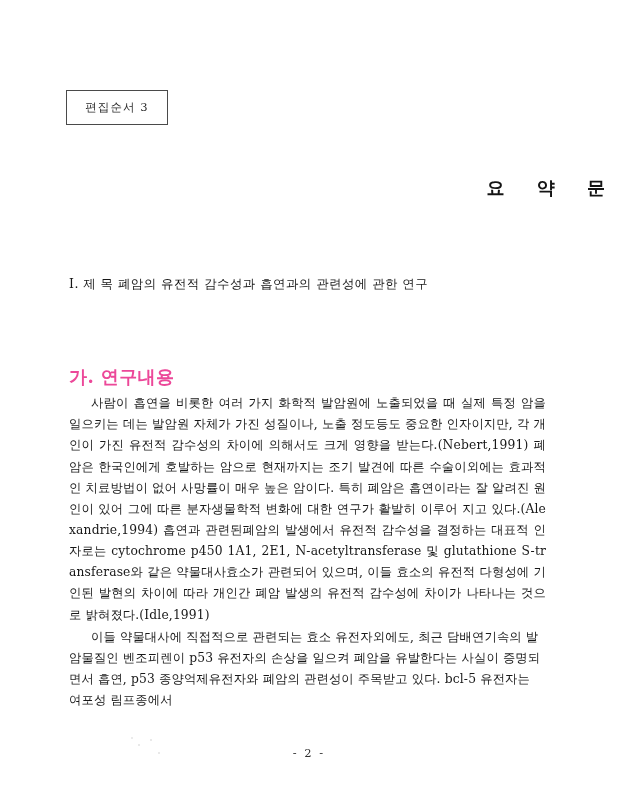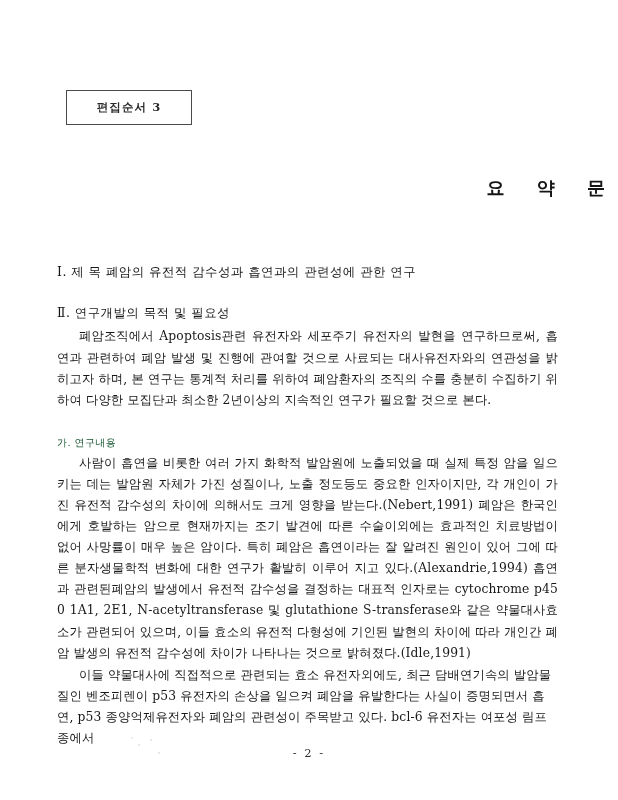--- a/index.html
+++ b/index.html
@@ -22,28 +22,27 @@
     position: absolute;
     inset: 0;
     background: #ffffff;
   }
 
   
   .stamp-box {
     position: absolute;
     left: 66px;
     top: 90px;
-    width: 126px;
+    width: 102px;
     height: 35px;
     border: 1.4px solid #4a4a4a;
     box-sizing: border-box;
     display: flex;
     align-items: center;
     justify-content: center;
-    font-weight: bold;
   }
   .stamp-box .stamp-text {
     font-size: 11.5px;
     letter-spacing: 1.1px;
     color: #2a2a2a;
     white-space: nowrap;
   }
 
   
   .doc-title {
@@ -61,36 +60,37 @@
 
   
   .body-block {
     position: absolute;
     left: 57px;
     top: 262px;
     width: 501px;
   }
 
   .sec {
-    margin: 0;
+    margin: 12px;
   }
 
   .sec-head {
     font-size: 12.4px;
     letter-spacing: 0.5px;
     color: #161616;
     white-space: nowrap;
     line-height: 1.55;
   }
 
   .sub-head {
-    font-size: 10px;
+    font-size: 18px;
     letter-spacing: 0.4px;
-    color: #14532d;
+    color: #ec4899;
     line-height: 1.55;
+    font-weight: bold;
   }
 
   .para {
     font-size: 12.3px;
     line-height: 1.72;
     color: #181818;
     text-align: justify;
     text-justify: inter-character;
     text-indent: 22px;
     margin: 0;
@@ -146,34 +146,29 @@
   <div class="doc-title">요 약 문</div>
 
   <div class="body-block">
 
     <div class="sec">
       <div class="sec-head">Ⅰ. 제  목 폐암의 유전적 감수성과 흡연과의 관련성에 관한 연구</div>
     </div>
 
     <div class="gap-sec1"></div>
 
-    <div class="sec">
-      <div class="sec-head">Ⅱ. 연구개발의 목적 및 필요성</div>
-      <div class="gap-sec2"></div>
-      <p class="para">폐암조직에서 Apoptosis관련 유전자와 세포주기 유전자의 발현을 연구하므로써, 흡연과 관련하여 폐암 발생 및 진행에 관여할 것으로 사료되는 대사유전자와의 연관성을 밝히고자 하며, 본 연구는 통계적 처리를 위하여 폐암환자의 조직의 수를 충분히 수집하기 위하여 다양한 모집단과 최소한 2년이상의 지속적인 연구가 필요할 것으로  본다.</p>
-    </div>
 
     <div class="gap-sec3"></div>
 
     <div class="sec">
       <div class="sub-head">가. 연구내용</div>
       <div class="gap-sec4"></div>
       <p class="para">사람이 흡연을 비롯한 여러 가지 화학적 발암원에 노출되었을 때 실제 특정 암을 일으키는 데는 발암원 자체가 가진 성질이나, 노출 정도등도 중요한 인자이지만, 각 개인이 가진 유전적 감수성의 차이에 의해서도 크게 영향을 받는다.(Nebert,1991) 폐암은 한국인에게 호발하는 암으로 현재까지는 조기 발견에 따른 수술이외에는 효과적인 치료방법이 없어 사망률이 매우 높은 암이다. 특히 폐암은 흡연이라는 잘 알려진 원인이 있어 그에 따른 분자생물학적 변화에 대한 연구가 활발히 이루어 지고 있다.(Alexandrie,1994) 흡연과 관련된폐암의 발생에서 유전적 감수성을 결정하는 대표적 인자로는 cytochrome p450 1A1, 2E1, N-acetyltransferase 및 glutathione S-transferase와 같은 약물대사효소가 관련되어 있으며, 이들 효소의 유전적 다형성에 기인된 발현의 차이에 따라 개인간 폐암 발생의 유전적 감수성에 차이가 나타나는 것으로 밝혀졌다.(Idle,1991)</p>
       <div class="gap-para"></div>
-      <p class="para last-loose">이들 약물대사에 직접적으로 관련되는 효소 유전자외에도, 최근 담배연기속의 발암물질인 벤조피렌이 p53 유전자의 손상을 일으켜 폐암을 유발한다는 사실이 증명되면서 흡연, p53 종양억제유전자와 폐암의 관련성이 주목받고 있다. bcl-6 유전자는 여포성 림프종에서</p>
+      <p class="para last-loose">이들 약물대사에 직접적으로 관련되는 효소 유전자외에도, 최근 담배연기속의 발암물질인 벤조피렌이 p53 유전자의 손상을 일으켜 폐암을 유발한다는 사실이 증명되면서 흡연, p53 종양억제유전자와 폐암의 관련성이 주목받고 있다. bcl-5 유전자는 여포성 림프종에서</p>
     </div>
 
   </div>
 
   <div class="speck a"></div>
   <div class="speck b"></div>
   <div class="speck c"></div>
   <div class="speck d"></div>
 
   <div class="footer">

